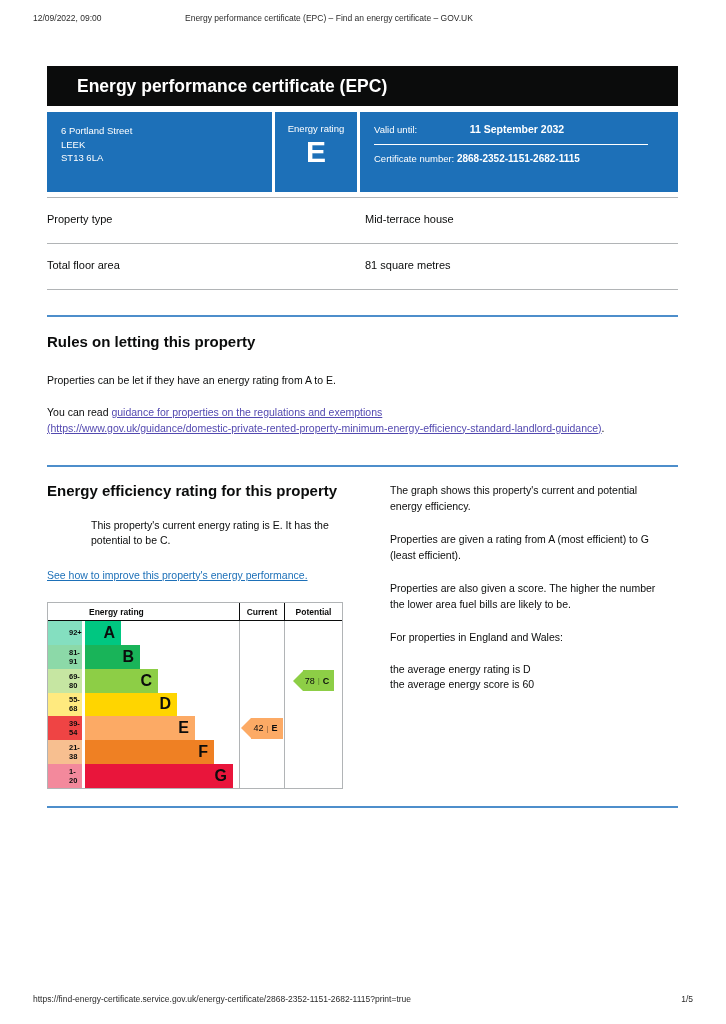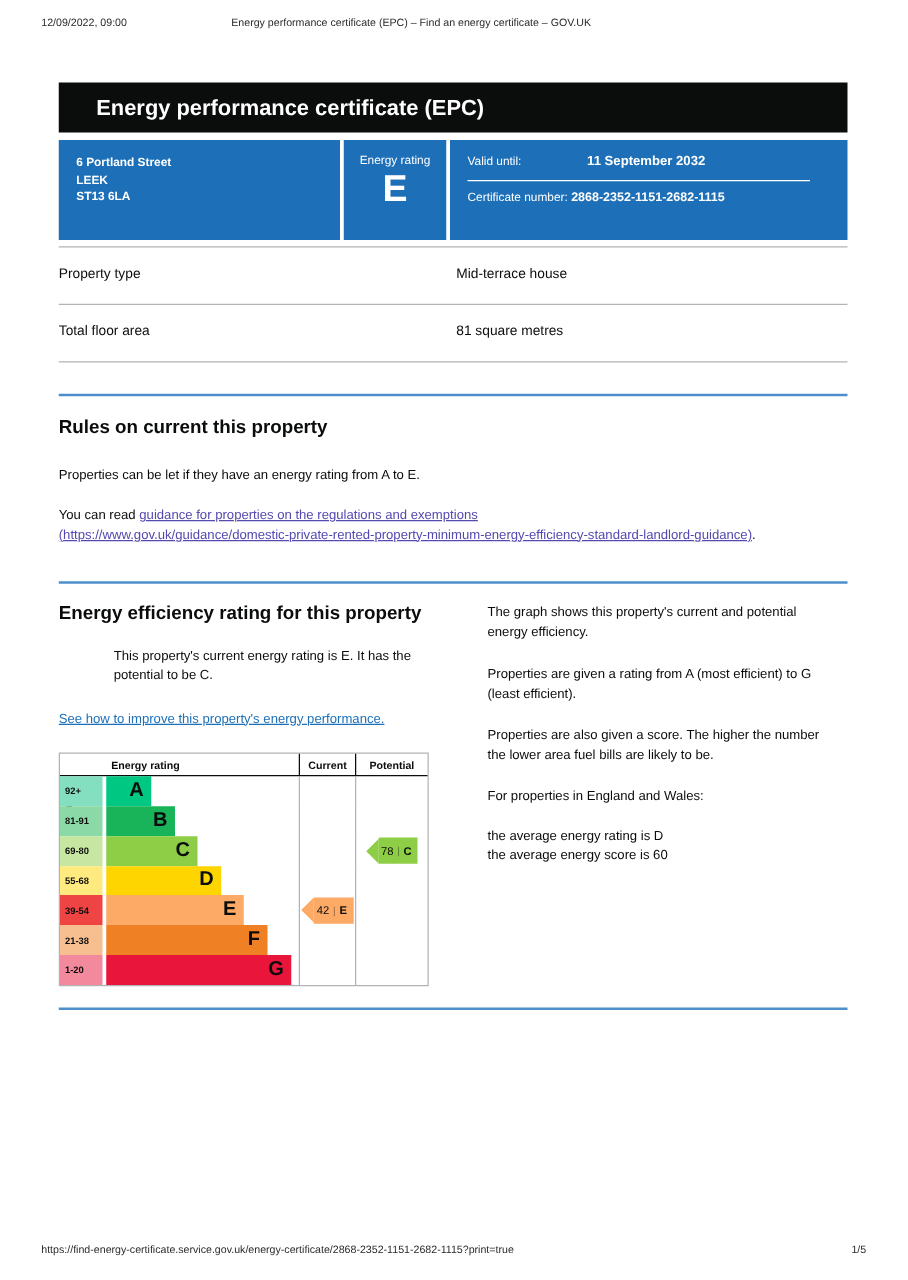--- a/index.html
+++ b/index.html
@@ -8,21 +8,21 @@
   .print-header { position:absolute; top:13px; left:33px; right:33px; font-size:8.5px; color:#2b2b2b; }
   .ph-date { position:absolute; left:0; top:0; }
   .ph-title { position:absolute; left:152px; top:0; }
 
   .content { margin:0 48px 0 47px; padding-top:66px; }
 
   .banner { background:#0b0c0c; height:40px; line-height:40px; padding-left:30px; color:#ffffff; font-size:17.5px; font-weight:bold; }
 
   .summary-row { display:flex; gap:3px; margin-top:6px; height:80px; }
   .summary-box { background:#1d70b8; color:#ffffff; }
-  .box-address { width:225px; padding:12px 14px; font-size:9.5px; line-height:13.5px;font-weight:bold; }
+  .box-address { width:225px; padding:12px 14px; font-size:9.5px; line-height:13.5px; }
   .box-rating { width:82px; text-align:center; padding-top:11px; }
   .box-rating .rating-label { font-size:9.5px; }
   .box-rating .rating-letter { font-size:30px; font-weight:bold; margin-top:1px; }
   .box-validity { flex:1; padding:11px 14px; font-size:9.5px; }
   .valid-label { display:inline-block; width:93px; }
   .valid-value { font-weight:bold; font-size:10.5px; }
   .box-validity hr { border:none; border-top:1px solid #ffffff; margin:9px 16px 8px 0; }
   .cert-value { font-weight:bold; font-size:10px; }
 
   .property-table { margin-top:5px; border-top:1px solid #b1b4b6; font-size:11px; }
@@ -56,21 +56,21 @@
 
   
   .epc-chart { margin-top:19px; width:296px; border:1px solid #b1b4b6; }
   .chart-head { display:flex; height:18px; font-size:8.5px; font-weight:bold; border-bottom:1px solid #0b0c0c; }
   .chart-head > div { display:flex; align-items:center; }
   .h-score { width:34px; justify-content:center; border-right:1px solid #0b0c0c;margin-top:44px; }
   .h-rating { flex:1; padding-left:7px; }
   .h-cur { width:45px; justify-content:center; border-left:1px solid #0b0c0c; }
   .h-pot { width:58px; justify-content:center; border-left:1px solid #0b0c0c; }
   .band-row { display:flex; height:23.85px; }
-  .cell-score { width:34px; display:flex; align-items:center; padding-left:4px; font-size:7.5px; font-weight:bold; }
+  .cell-score { width:34px; display:flex; align-items:center; padding-left:21px; font-size:7.5px; font-weight:bold; }
   .cell-bar { flex:1; padding-left:3px; }
   .band-bar { height:100%; display:flex; align-items:center; justify-content:flex-end; padding-right:6px; font-size:16px; font-weight:bold; }
   .cell-col { width:45px; border-left:1px solid #b1b4b6; display:flex; align-items:center; justify-content:center; }
   .cell-pot { width:58px; }
   .rating-arrow { display:flex; align-items:center; height:21px; }
   .arrow-tip { width:0; height:0; border-top:10.5px solid transparent; border-bottom:10.5px solid transparent; border-right:10px solid; }
   .arrow-body { height:100%; display:flex; align-items:center; padding:0 5px 0 2px; font-size:9px; white-space:nowrap; }
   .arrow-pipe { color:rgba(11,12,12,0.45); margin:0 3px; font-size:8px; }
   .arrow-band { font-weight:bold; }
 
@@ -117,21 +117,21 @@
       <div>Mid-terrace house</div>
     </div>
     <div class="prop-row">
       <div class="prop-label">Total floor area</div>
       <div>81 square metres</div>
     </div>
   </div>
 
   <hr class="blue-divider div1">
 
-  <h2 class="rules-heading">Rules on current this property</h2>
+  <h2 class="rules-heading">Rules on letting this property</h2>
   <p class="body-text rules-p1">Properties can be let if they have an energy rating from A to E.</p>
   <p class="body-text rules-p2"><span>You can read </span><a class="visited-link" href="#"><span>guidance for properties on the regulations and exemptions</span><br><span>(https://www.gov.uk/guidance/domestic-private-rented-property-minimum-energy-efficiency-standard-landlord-guidance)</span></a><span>.</span></p>
 
   <hr class="blue-divider div2">
 
   <div class="columns">
     <div class="col-left">
       <h2>Energy efficiency rating for this property</h2>
       <p class="body-text left-p">This property's current energy rating is E. It has the potential to be C.</p>
       <a class="blue-link body-text left-link" href="#">See how to improve this property's energy performance.</a>

